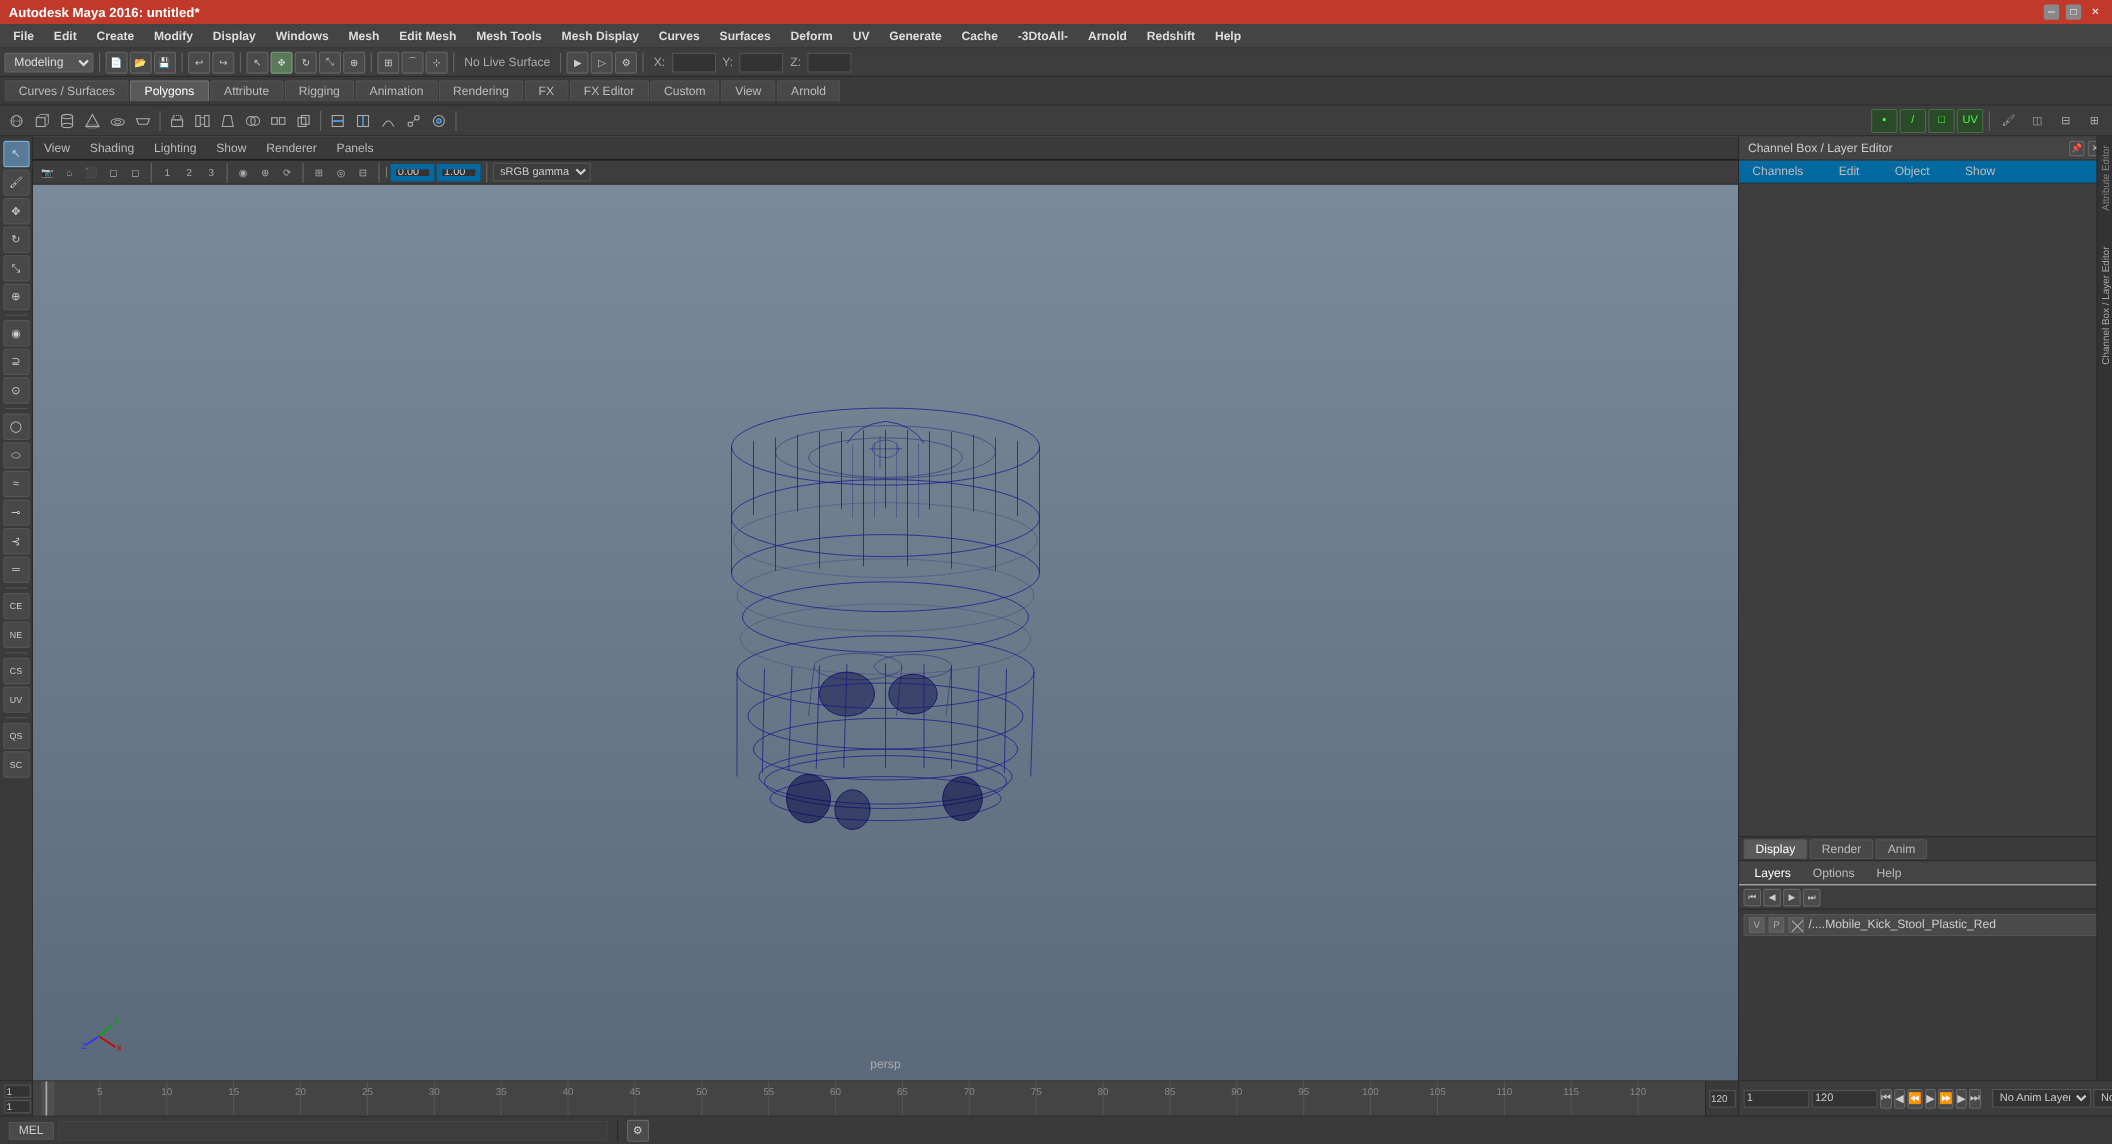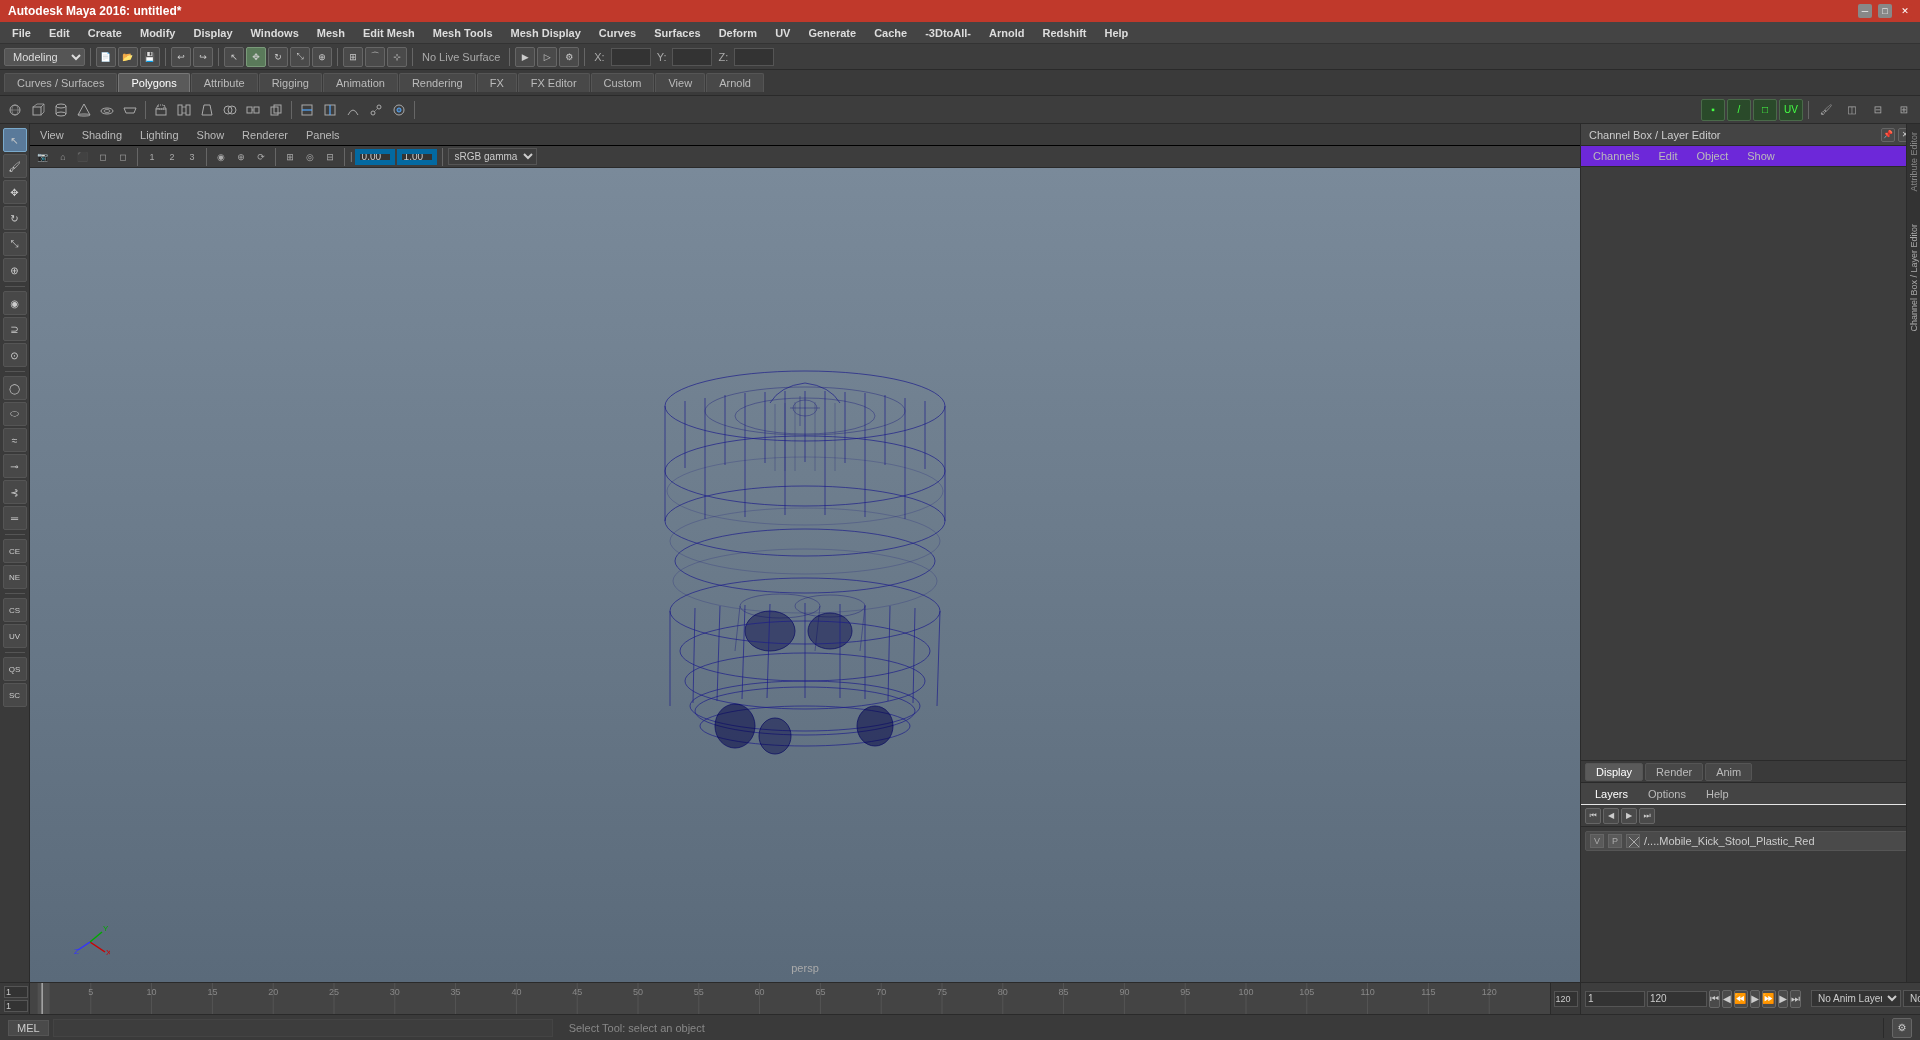--- a/index.html
+++ b/index.html
@@ -231,23 +231,23 @@
       display: flex;
       align-items: center;
       justify-content: space-between;
       padding: 0 8px;
       border-bottom: 1px solid #2a2a2a;
       font-size: 11px;
       color: #ccc;
     }
     #channel-box-tabs {
       display: flex;
-      gap: 3px;
+      gap: 16px;
       padding: 2px 4px;
-      background: #6d28d9;
+      background: #0369a1;
       border-bottom: 1px solid #2a2a2a;
     }
     .channel-tab {
       padding: 2px 8px;
       font-size: 11px;
       color: #bbb;
       cursor: pointer;
       border-radius: 2px;
     }
 
@@ -974,19 +974,18 @@
 
     </div>
 
   </div>
 
   <div id="status-row">
     <div id="status-left">
       <div class="status-mode-label">MEL</div>
       <input type="text" class="status-field" style="width: 500px;" placeholder="">
     </div>
-    <div style="flex:1; padding: 4px 8px; font-size:11px; color:#888;">Select Tool: select an object</div>
     <div style="display:flex; align-items:center; gap:4px; padding:0 8px; border-left:1px solid #2a2a2a;">
       <div class="toolbar-btn" style="width:20px; height:20px; font-size:10px;">⚙</div>
     </div>
   </div>
 
 </div>
 
 </body></html>

